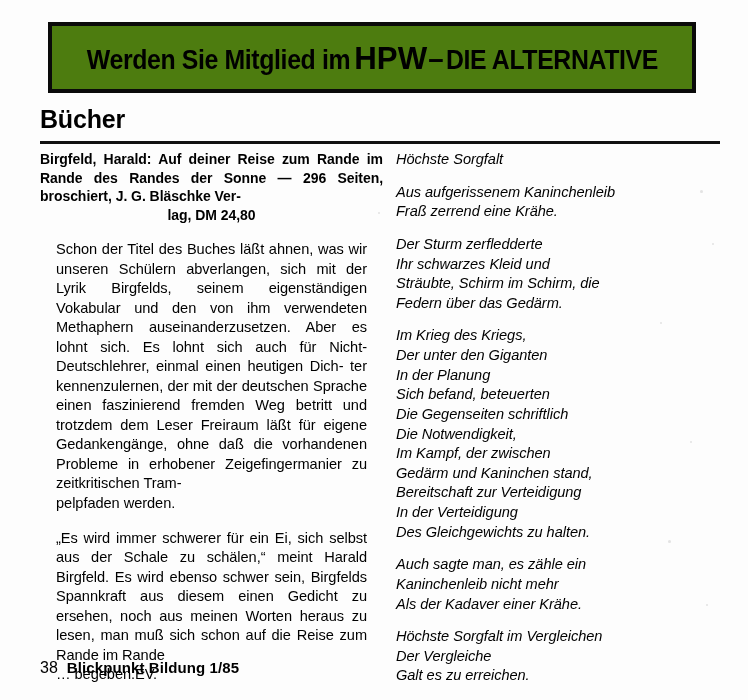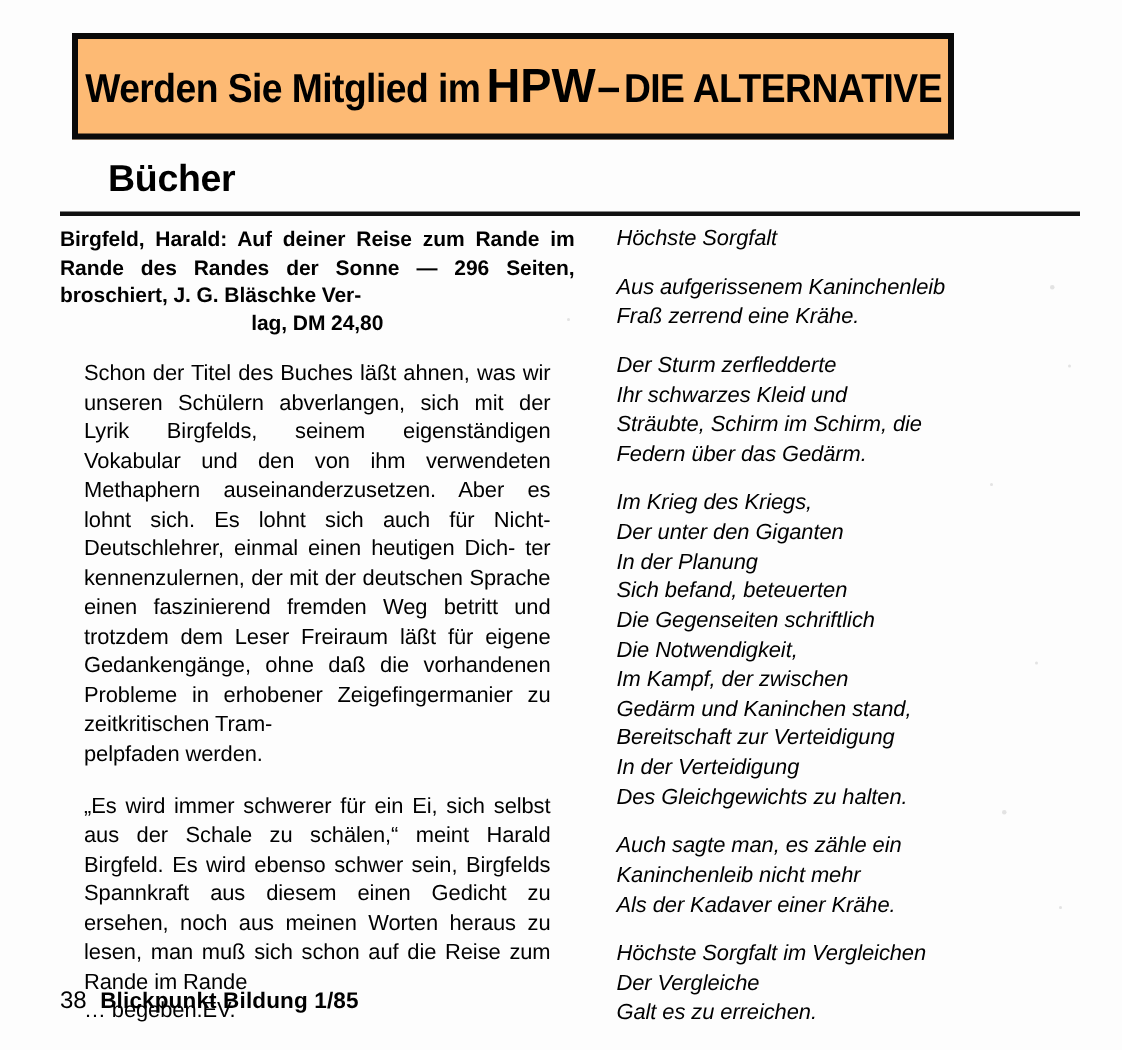--- a/index.html
+++ b/index.html
@@ -21,25 +21,25 @@
     width: 748px;
     height: 700px;
     background: #fdfdfd;
   }
 
   
   .banner {
     position: absolute;
     left: 48px;
     top: 22px;
-    width: 588px;
+    width: 648px;
     height: 71px;
     border: 4px solid #0a0a0a;
     box-sizing: border-box;
-    background: #fdba74;
+    background: #4d7c0f;
     display: flex;
     align-items: center;
     justify-content: center;
   }
   .banner-text {
     font-family: "Liberation Sans", sans-serif;
     font-weight: bold;
     font-size: 27px;
     letter-spacing: -0.4px;
     white-space: nowrap;
@@ -60,21 +60,20 @@
 
   
   .section-title {
     position: absolute;
     left: 40px;
     top: 106px;
     font-size: 25px;
     font-weight: bold;
     letter-spacing: -0.2px;
     line-height: 1.05;
-    margin-left: 32px;
   }
   .rule {
     position: absolute;
     left: 40px;
     top: 141px;
     width: 680px;
     height: 3px;
     background: #111111;
   }
 
@@ -120,21 +119,21 @@
     display: flex;
     justify-content: flex-start;
     align-items: baseline;
   }
 
   
   .poem-stanza {
     font-size: 14.6px;
     font-style: italic;
     line-height: 1.345;
-    margin: 0 0 13px 15px;
+    margin: 0 0 13px 0;
     letter-spacing: -0.05px;
   }
   .poem-stanza .pline {
     display: block;
     white-space: nowrap;
   }
 
   
   .footer {
     position: absolute;

